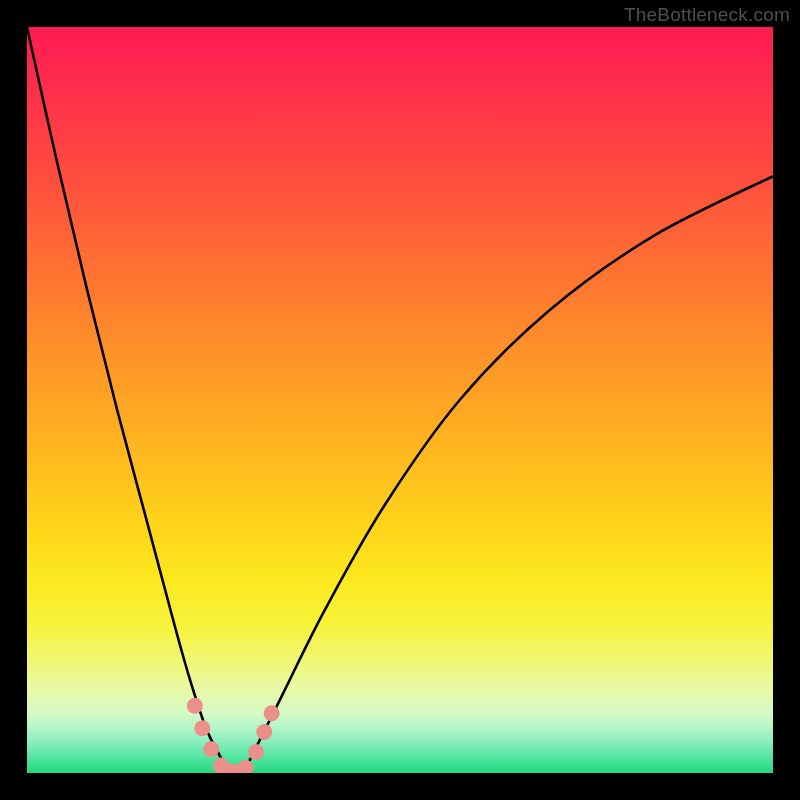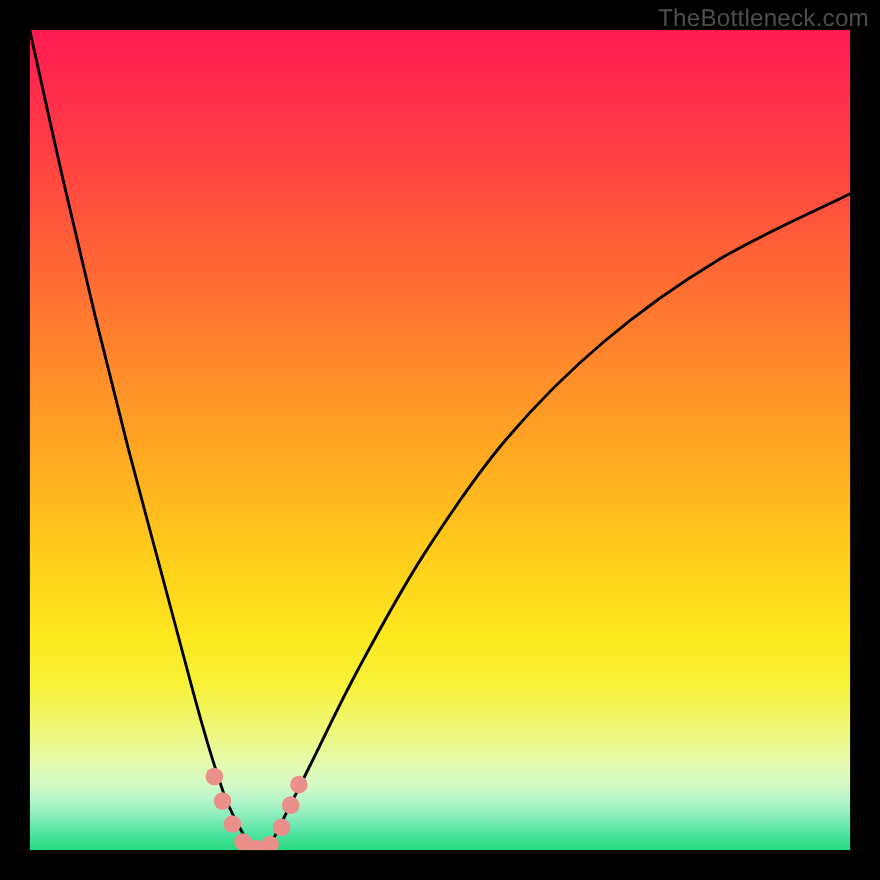--- a/index.html
+++ b/index.html
@@ -37,21 +37,21 @@
       #b2f5c8 94%,
       #86edba 96%,
       #4fe49f 98%,
       #24d97e 100%);
   }
   .watermark {
     position: absolute;
     top: 4px;
     right: 10px;
     font-family: Arial, Helvetica, sans-serif;
-    font-size: 22px;
+    font-size: 19px;
     color: #4e4e4e;
     font-weight: 500;
     letter-spacing: 0.2px;
   }
   svg { position: absolute; inset: 0; }
 </style>
 </head>
 <body>
 
 <div class="frame">

